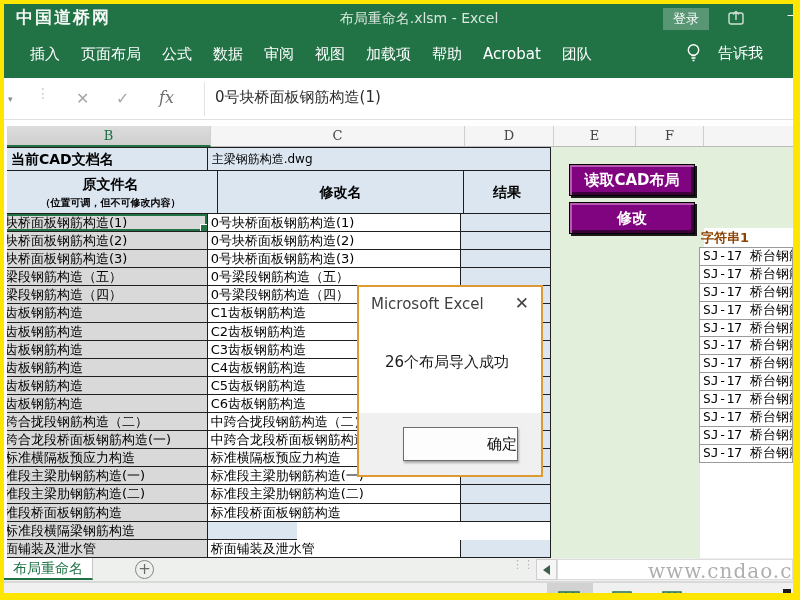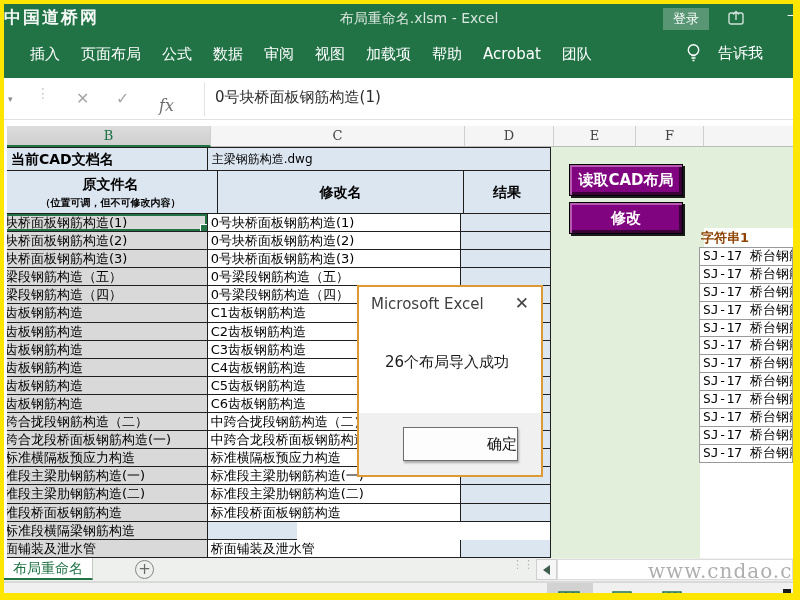--- a/index.html
+++ b/index.html
@@ -10,40 +10,40 @@
 
   
   .frame-strip { position:absolute; background:#ffe600; z-index:100; }
   #fs-top{left:0;top:0;width:800px;height:4px;}
   #fs-left{left:0;top:0;width:4px;height:600px;}
   #fs-right{left:793px;top:0;width:7px;height:600px;}
   #fs-bottom{left:0;top:593px;width:800px;height:7px;}
 
   
   #titlebar { left:4px; top:4px; width:789px; height:26px; background:#217346; }
-  #cn-watermark { left:0; top:2px; color:rgba(255,255,255,.95); font-family:Liberation Sans, sans-serif; font-size:17px; font-weight:bold; letter-spacing:2px; }
+  #cn-watermark { left:12px; top:2px; color:rgba(255,255,255,.95); font-family:Liberation Sans, sans-serif; font-size:17px; font-weight:bold; letter-spacing:2px; }
   #win-title { left:250px; top:6px; width:330px; text-align:center; color:#d9e6de; font-size:14px; }
   #login-btn { left:659px; top:4px; width:46px; height:22px; background:rgba(255,255,255,.25); color:#fff; font-size:13px; text-align:center; line-height:22px; }
   #share-icon { left:724px; top:6px; }
   #min-btn { left:783px; top:2px; color:#fff; font-size:14px; }
 
   
   #ribbon { left:4px; top:30px; width:789px; height:48px; background:#217346; }
   #ribbon-tabs { position:absolute; left:26px; top:0; height:48px; display:flex; align-items:center; gap:21px; }
   .rtab { color:#fff; font-size:15px; white-space:nowrap; }
   #bulb-wrap { position:absolute; left:682px; top:13px; }
   #tellme { position:absolute; left:714px; top:14px; color:#fff; font-size:15px; white-space:nowrap; }
 
   
   #formula-row { left:4px; top:78px; width:789px; height:42px; background:#fff; border-bottom:1px solid #e1e1e1; }
   #nb-arrow { left:4px; top:16px; color:#8a8a8a; font-size:9px; }
   #fx-sep { left:32px; top:10px; color:#c9c9c9; font-size:14px; letter-spacing:0; line-height:11px; }
   #fx-cancel { left:72px; top:11px; color:#a6a6a6; font-size:16px; }
   #fx-enter { left:112px; top:11px; color:#a6a6a6; font-size:16px; }
-  #fx-label { left:155px; top:10px; color:#6d6d6d; font-size:16px; font-style:italic; font-family:"DejaVu Serif",serif;margin-top:8px; }
+  #fx-label { left:155px; top:10px; color:#6d6d6d; font-size:16px; font-style:italic; font-family:"DejaVu Serif",serif; }
   #fx-divider { left:200px; top:4px; width:1px; height:34px; background:#e3e3e3; }
   #formula-value { left:211px; top:10px; width:570px; font-size:15px; color:#2b2b2b; }
 
   
   #colheaders { left:4px; top:126px; width:789px; height:21px; background:#f5f5f5; border-bottom:1px solid #bcbcbc; font-family:"DejaVu Serif",serif; font-size:13px; color:#444; }
   .colhead { position:absolute; top:0; height:20px; text-align:center; line-height:20px; border-right:1px solid #cfcfcf; }
   #col-B { left:3px; width:204px; background:linear-gradient(#dcdcdc,#cfcfcf); color:#1a7044; border-bottom:2px solid #217346; height:21px; }
   #col-C { left:207px; width:254px; }
   #col-D { left:461px; width:89px; }
   #col-E { left:550px; width:82px; }
@@ -70,21 +70,21 @@
   .hrowB .dh2 { width:89px; background:#dce6f1; font-weight:bold; font-size:14px; text-align:center; line-height:42px; border-right:none; }
   .trow { display:flex; height:18.105px; }
   .bcell { width:204px; background:#d9d9d9; font-size:13px; line-height:17px; padding-left:1px; }
   .ccell { width:254px; background:#fff; font-size:13px; line-height:17px; padding-left:3px; }
   .dcell { width:89px; background:#dce6f1; border-right:none; }
   #tbody div.trow:first-of-type .bcell { box-shadow:inset 0 0 0 2px #217346; position:relative; }
   #tbody div.trow:first-of-type .bcell::after { content:""; position:absolute; right:-1px; bottom:-1px; width:6px; height:6px; background:#217346; border:1px solid #fff; }
   #left-sliver { left:4px; top:126px; width:3px; height:432px; background:#fff; z-index:5; }
 
   
-  .vba-btn { position:absolute; left:565px; width:114px; background:#800480; color:#fff; font-weight:bold; font-size:15px; text-align:center; border:1px solid #000;
+  .vba-btn { position:absolute; left:565px; width:126px; background:#800480; color:#fff; font-weight:bold; font-size:15px; text-align:center; border:1px solid #000;
     box-shadow:inset 2px 2px 0 #b75ab2, inset -3px -3px 0 #3c0038, 2px 2px 0 #1a1a1a; }
   #btn-read { top:17px; height:32px; line-height:30px; }
   #btn-modify { top:55px; height:32px; line-height:30px; }
   #list-header { left:697px; top:82px; width:90px; color:#8f4300; font-weight:bold; font-size:13px; }
   #sjlist { position:absolute; left:695px; top:100px; width:94px; border-top:1px solid #9a9a9a; }
   .sjitem { height:17.9px; background:#fff; border:1px solid #9a9a9a; border-top:none; font-size:13px; line-height:16px; padding-left:3px; font-family:"DejaVu Sans Mono",monospace; white-space:nowrap; overflow:hidden; }
 
   
   #dialog { left:357px; top:267px; width:186px; height:192px; background:#fff; border:2px solid #dd9933; z-index:50;margin-top:18px; }
   #dlg-title { position:absolute; left:12px; top:8px; font-size:15px; color:#404040; }

